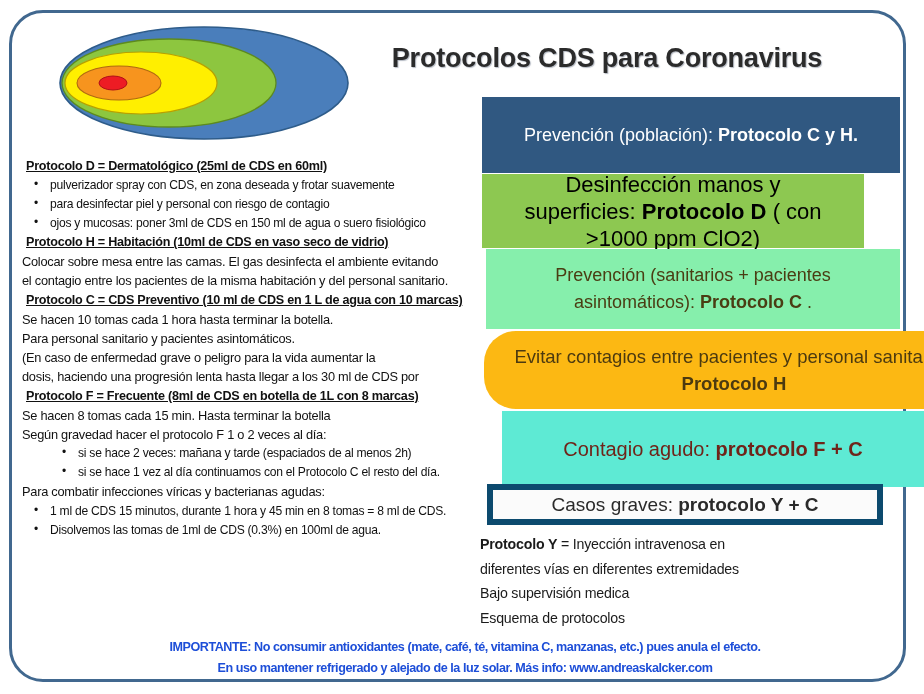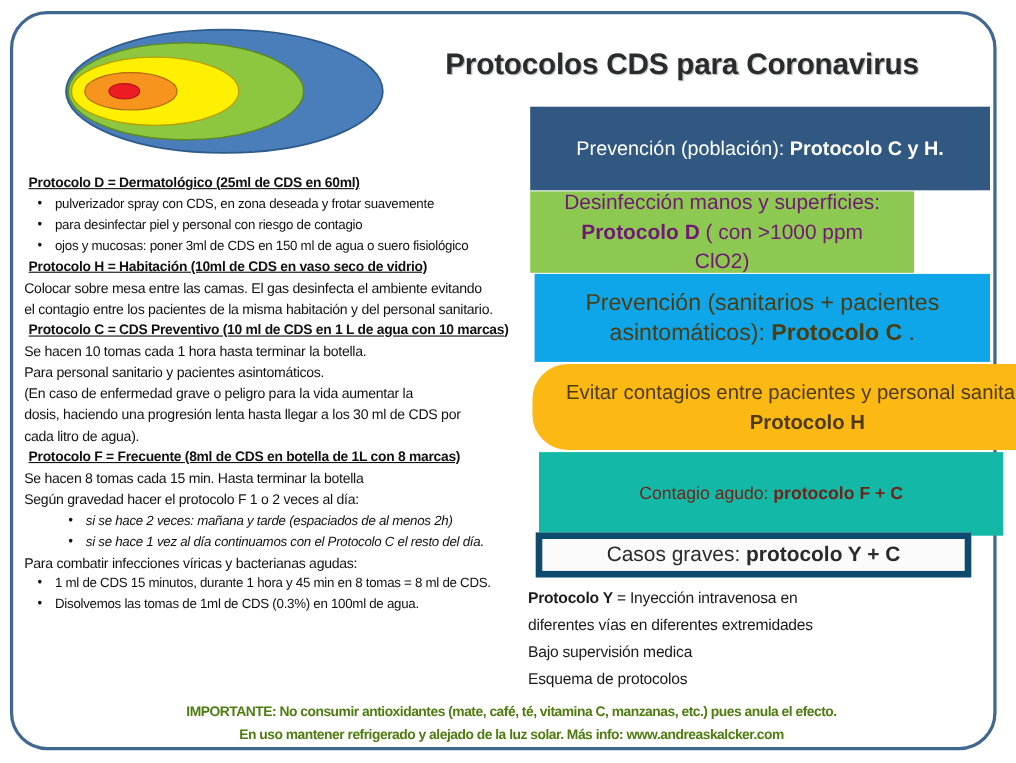--- a/index.html
+++ b/index.html
@@ -32,21 +32,21 @@
     border: 3px solid #41688f;
     border-radius: 34px;
     box-sizing: border-box;
     background: transparent;
     pointer-events: none;
   }
 
   
   #title {
     position: absolute;
-    left: 350px;
+    left: 337px;
     top: 43px;
     width: 540px;
     text-align: center;
     font-family: "Liberation Sans", sans-serif;
     font-size: 27px;
     font-weight: 600;
     color: #2b2b2b;
     letter-spacing: -0.2px;
     text-shadow: 1px 1px 1px rgba(120,130,145,0.55);
     white-space: nowrap;
@@ -96,21 +96,20 @@
   }
   .bullet::before {
     content: "\2022";
     position: absolute;
     left: 12px;
     top: -1px;
     font-size: 12px;
   }
   .bullet.deep {
     padding-left: 56px;
-    font-style: italic;
   }
   .bullet.deep::before { left: 40px; }
 
   
   .band {
     position: absolute;
     box-sizing: border-box;
     display: flex;
     align-items: center;
     justify-content: center;
@@ -121,46 +120,46 @@
   .band .b { font-weight: bold; }
 
   #band-blue {
     left: 482px; top: 97px; width: 418px; height: 76px;
     background: #305881;
     color: #ffffff;
     font-size: 18px;
     line-height: 26px;
   }
   #band-green {
-    left: 482px; top: 174px; width: 349px; height: 74px;
+    left: 482px; top: 174px; width: 382px; height: 74px;
     background: #8dc851;
-    color: #701a75;
-    font-size: 19px;
+    color: #000000;
+    font-size: 22px;
     line-height: 27px;
   }
   #band-yellow {
     left: 486px; top: 249px; width: 414px; height: 80px;
-    background: #0ea5e9;
+    background: #86efac;
     color: #4a3d13;
-    font-size: 21px;
+    font-size: 18px;
     line-height: 27px;
   }
   #band-orange {
     left: 484px; top: 331px; width: 500px; height: 78px;
     background: #fcb813;
     color: #4c3a10;
     font-size: 18.5px;
     line-height: 27px;
     border-radius: 32px;
   }
   #band-red {
-    left: 490px; top: 411px; width: 422px; height: 76px;
-    background: #14b8a6;
+    left: 502px; top: 411px; width: 422px; height: 76px;
+    background: #5eead4;
     color: #6f2419;
-    font-size: 16px;
+    font-size: 20px;
     line-height: 27px;
   }
   #band-white {
     left: 487px; top: 484px; width: 396px; height: 41px;
     background: #fbfbfb;
     border: 6px solid #0c4a6e;
     color: #2a2a2a;
     font-size: 19px;
     line-height: 26px;
   }
@@ -183,21 +182,21 @@
   #footer {
     position: absolute;
     left: 40px;
     top: 637px;
     width: 850px;
     text-align: center;
     font-family: "Liberation Sans", sans-serif;
     font-size: 12.6px;
     font-weight: bold;
     line-height: 21px;
-    color: #4d7c0f;
+    color: #1d4ed8;
     letter-spacing: -0.45px;
   }
 </style>
 </head>
 <body>
 
 <div id="poster">
 
   <div id="frame"></div>
 
@@ -219,21 +218,20 @@
       <div class="bullet">para desinfectar piel y personal con riesgo de contagio</div>
       <div class="bullet">ojos y mucosas: poner 3ml de CDS en 150 ml de agua o suero fisiológico</div>
       <div class="hdr">Protocolo H = Habitación (10ml de CDS en vaso seco de vidrio)</div>
       <div class="line">Colocar sobre mesa entre las camas. El gas desinfecta el ambiente evitando</div>
       <div class="line"> el contagio entre los pacientes de la misma habitación y del personal sanitario.</div>
       <div class="hdr">Protocolo C = CDS Preventivo (10 ml de CDS en 1 L de agua con 10 marcas)</div>
       <div class="line">Se hacen 10 tomas cada 1 hora hasta terminar la botella.</div>
       <div class="line">Para personal sanitario y pacientes asintomáticos.</div>
       <div class="line">(En caso de enfermedad grave o peligro para la vida aumentar la</div>
       <div class="line">dosis, haciendo una progresión lenta hasta llegar a los 30 ml de CDS por</div>
-      <div class="line">cada litro de agua).</div>
       <div class="hdr">Protocolo F = Frecuente (8ml de CDS en botella de 1L con 8 marcas)</div>
       <div class="line">Se hacen 8 tomas cada 15 min. Hasta terminar la botella</div>
       <div class="line">Según gravedad hacer el protocolo F 1 o 2 veces al día:</div>
       <div class="bullet deep">si se hace 2 veces: mañana y tarde (espaciados de al menos 2h)</div>
       <div class="bullet deep">si se hace 1 vez al día continuamos con el Protocolo C el resto del día.</div>
       <div class="line">Para combatir infecciones víricas y bacterianas agudas:</div>
       <div class="bullet">1 ml de CDS 15 minutos, durante 1 hora y 45 min en 8 tomas = 8 ml de CDS.</div>
       <div class="bullet">Disolvemos las tomas de 1ml de CDS (0.3%) en 100ml de agua.</div>
     </div>
 

